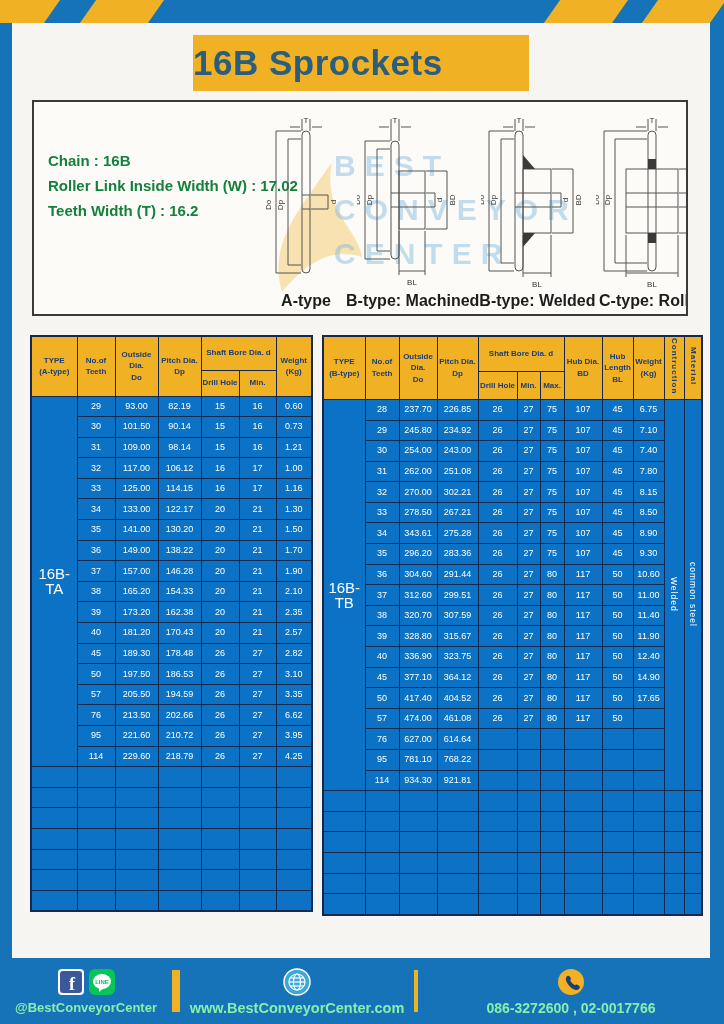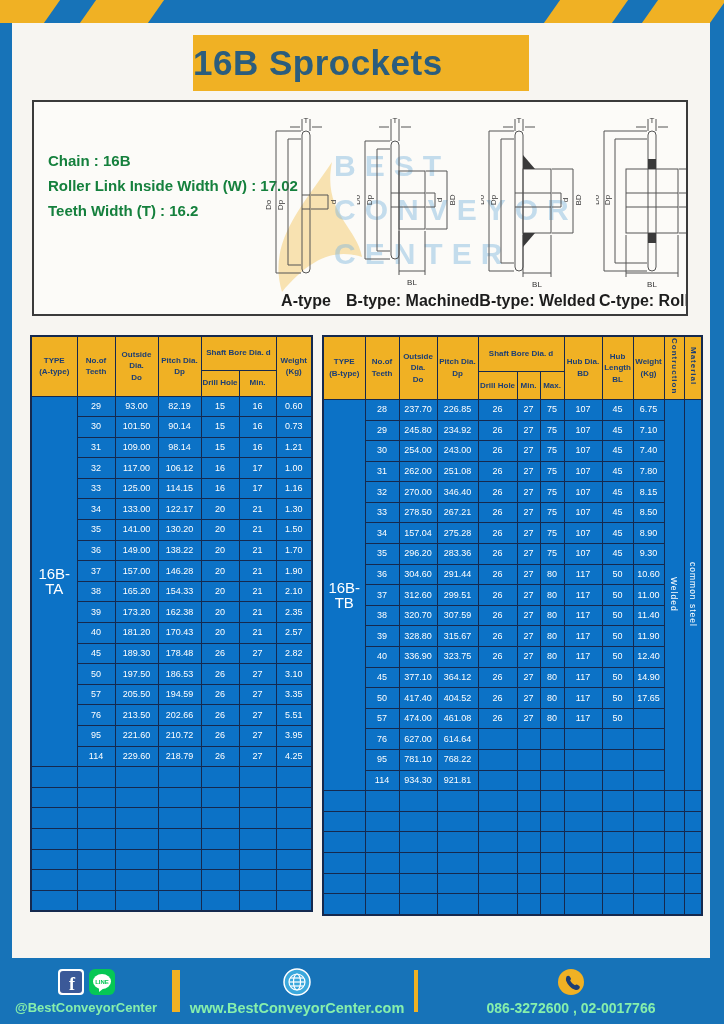--- a/index.html
+++ b/index.html
@@ -380,21 +380,21 @@
             <td>26</td>
             <td>27</td>
             <td>3.35</td>
           </tr>
           <tr>
             <td>76</td>
             <td>213.50</td>
             <td>202.66</td>
             <td>26</td>
             <td>27</td>
-            <td>5.51</td>
+            <td>6.62</td>
           </tr>
           <tr>
             <td>95</td>
             <td>221.60</td>
             <td>210.72</td>
             <td>26</td>
             <td>27</td>
             <td>3.95</td>
           </tr>
           <tr>
@@ -558,42 +558,42 @@
             <td>26</td>
             <td>27</td>
             <td>75</td>
             <td>107</td>
             <td>45</td>
             <td>7.80</td>
           </tr>
           <tr>
             <td>32</td>
             <td>270.00</td>
-            <td>346.40</td>
+            <td>302.21</td>
             <td>26</td>
             <td>27</td>
             <td>75</td>
             <td>107</td>
             <td>45</td>
             <td>8.15</td>
           </tr>
           <tr>
             <td>33</td>
             <td>278.50</td>
             <td>267.21</td>
             <td>26</td>
             <td>27</td>
             <td>75</td>
             <td>107</td>
             <td>45</td>
             <td>8.50</td>
           </tr>
           <tr>
             <td>34</td>
-            <td>157.04</td>
+            <td>343.61</td>
             <td>275.28</td>
             <td>26</td>
             <td>27</td>
             <td>75</td>
             <td>107</td>
             <td>45</td>
             <td>8.90</td>
           </tr>
           <tr>
             <td>35</td>

